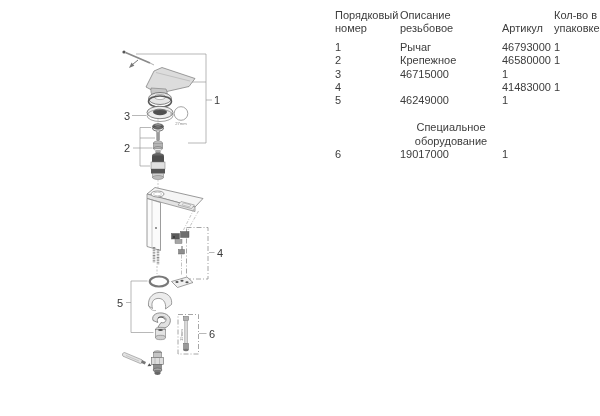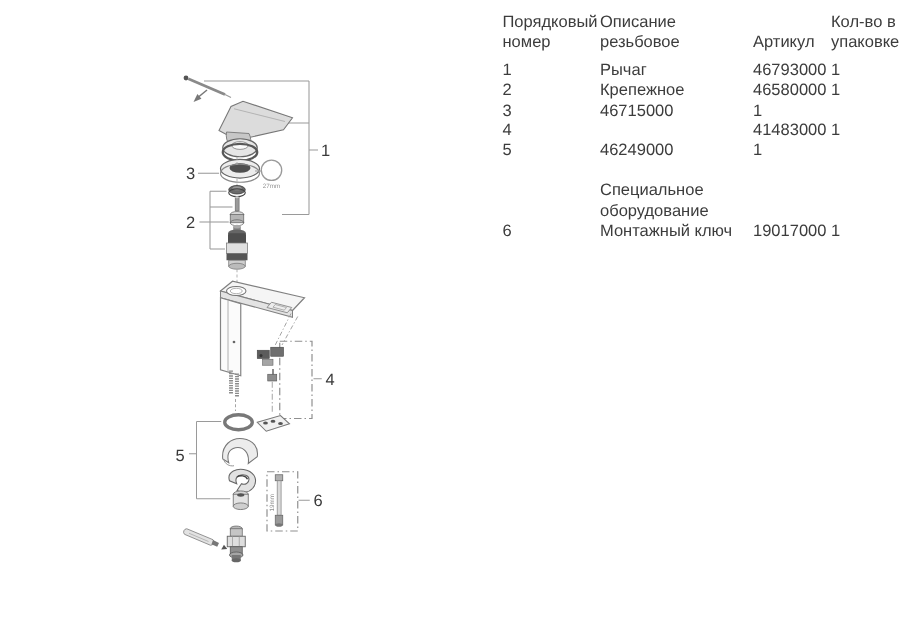--- a/index.html
+++ b/index.html
@@ -15,21 +15,21 @@
   
   .parts-table{
     position:absolute;left:335px;top:9px;width:265px;
     display:grid;grid-template-columns:65px 102px 52px 46px;
     font-size:11px;line-height:13.4px;
   }
   .parts-table .cell{white-space:pre-line;}
   .parts-table .hdr{align-self:end;}
   .parts-table .c-qty{text-align:left;}
   .row-cells{grid-column:1 / 5;display:grid;grid-template-columns:65px 102px 52px 46px;align-items:center;}
-  .row-gap{margin-top:13.4px;}
+  .row-gap{margin-top:13.4px;text-align:center;}
   .hdr-pad{height:5px;grid-column:1 / 5;}
 </style>
 </head>
 <body>
 
 <div id="screen">
 
   <svg id="diagram-svg" width="335" height="416" viewBox="0 0 335 416" xmlns="http://www.w3.org/2000/svg">
 
     <g>
@@ -239,19 +239,18 @@
     </div>
     <div class="row-cells row-gap">
       <div class="cell"></div>
       <div class="cell">Специальное
 оборудование</div>
       <div class="cell"></div>
       <div class="cell c-qty"></div>
     </div>
     <div class="row-cells">
       <div class="cell">6</div>
-      <div class="cell">Монтажный ключ</div>
       <div class="cell">19017000</div>
       <div class="cell c-qty">1</div>
     </div>
   </div>
 
 </div>
 
 </body></html>

